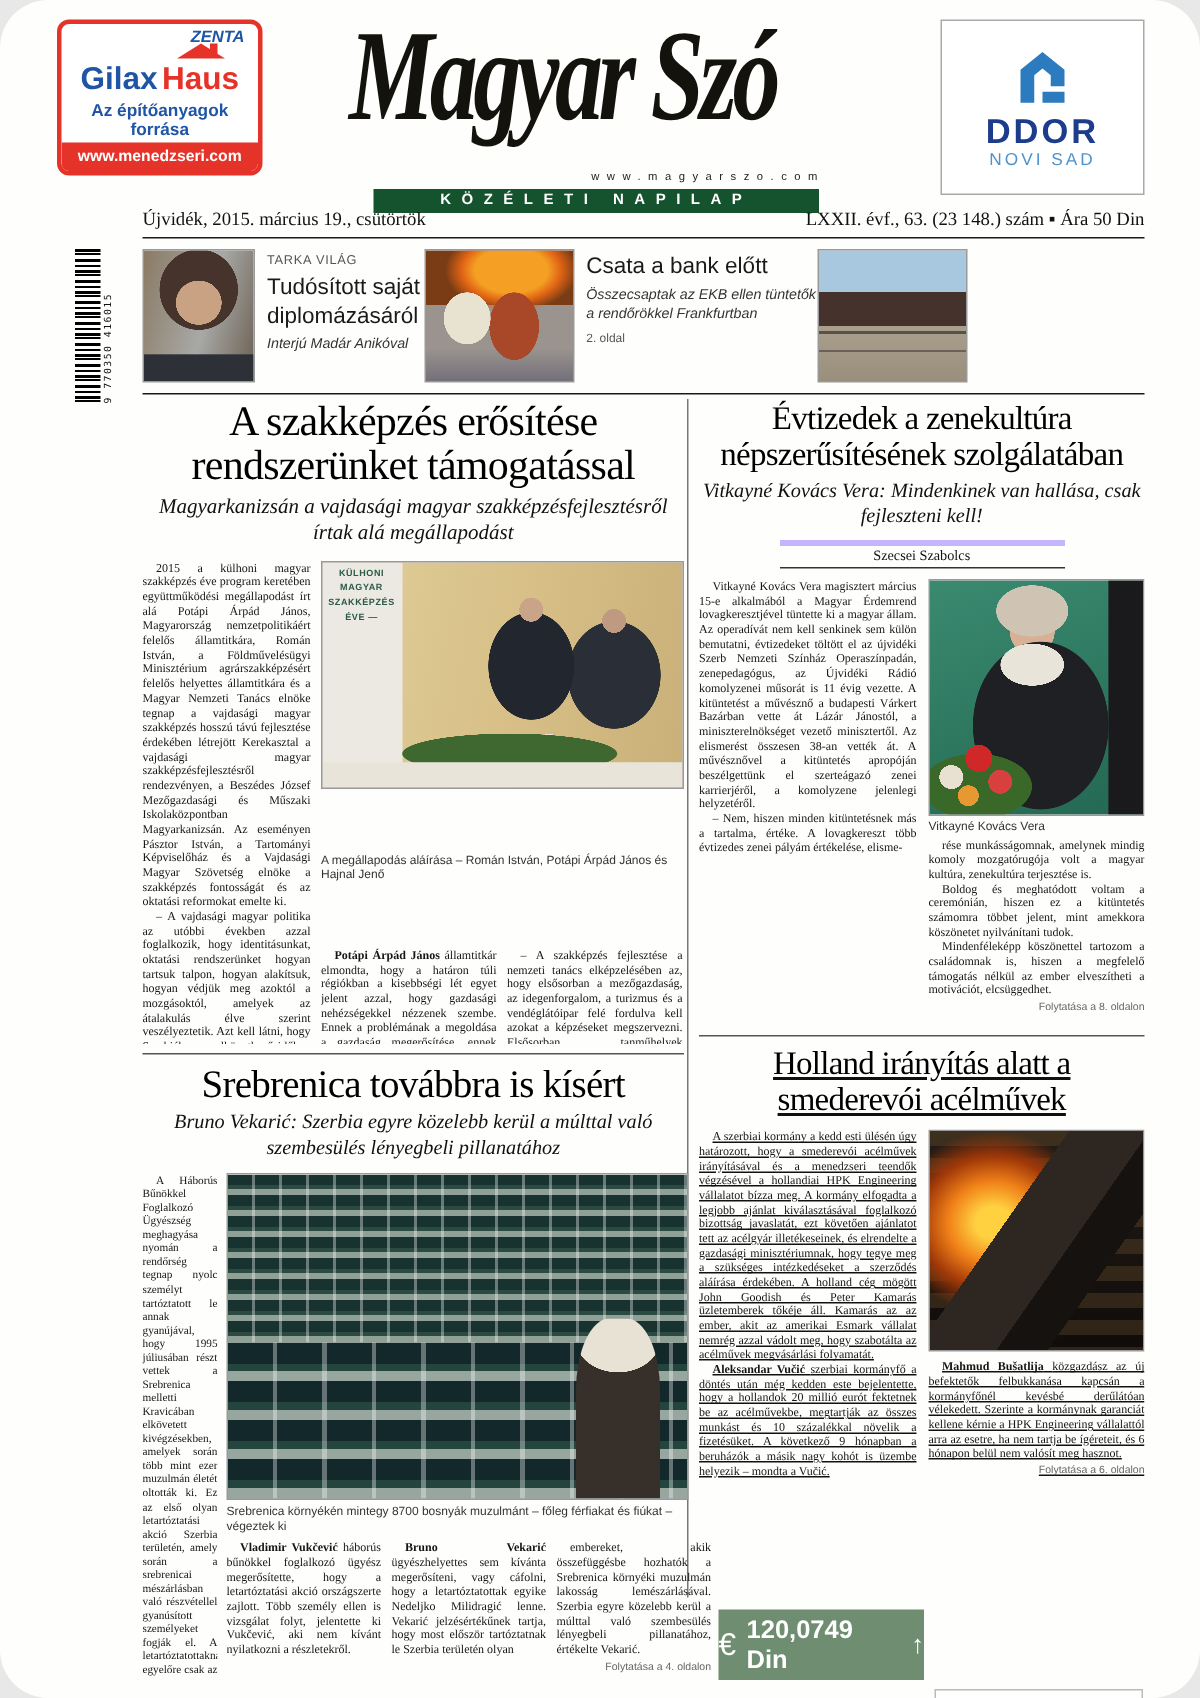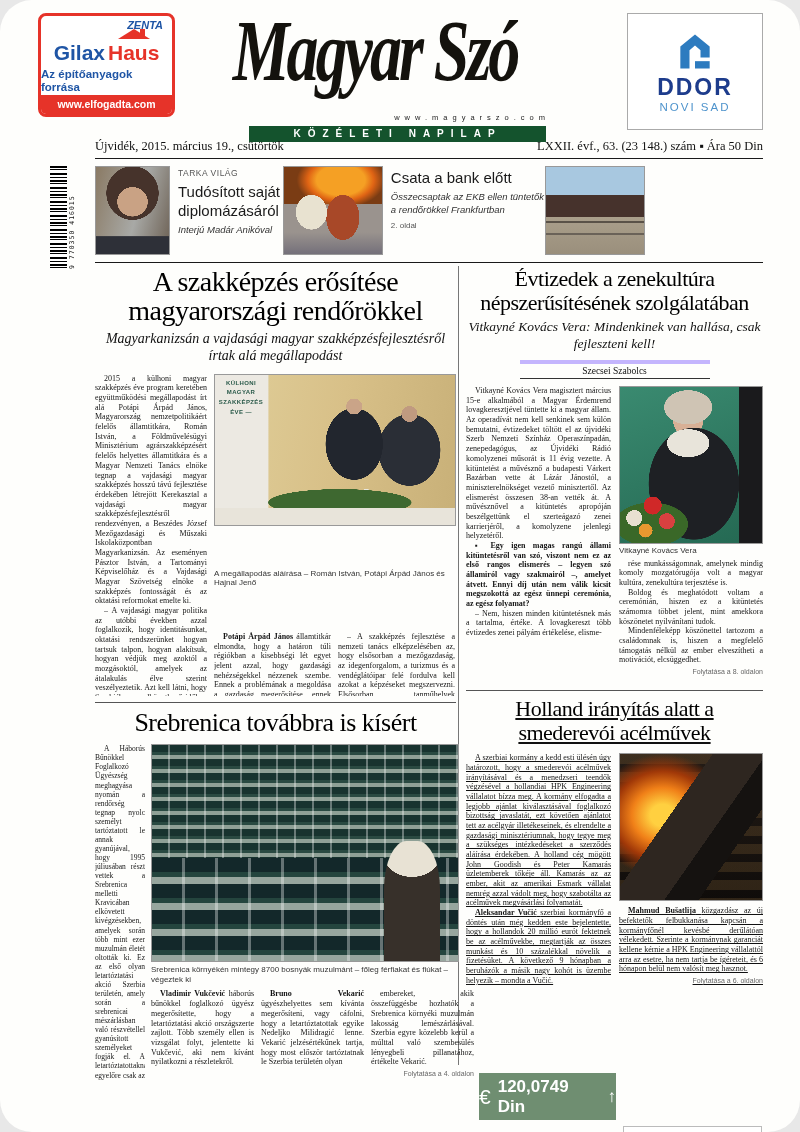--- a/index.html
+++ b/index.html
@@ -16,21 +16,21 @@
     font-family:"Liberation Sans", sans-serif; }
   .gilax-zenta { text-align:right; padding:3px 9px 0 0; color:#1f55a5; font-weight:bold; font-size:11px; font-style:italic; }
   .gilax-logo { display:flex; justify-content:center; align-items:flex-end; gap:3px; margin-top:1px; }
   .gilax-a { color:#1f55a5; font-weight:bold; font-size:21px; }
   .haus-wrap { position:relative; padding-top:9px; }
   .roof { position:absolute; top:-3px; left:50%; transform:translateX(-50%);
     width:0; height:0; border-left:16px solid transparent; border-right:16px solid transparent;
     border-bottom:10px solid #e63329; }
   .chimney { position:absolute; top:-3px; left:62%; width:5px; height:8px; background:#e63329; }
   .gilax-b { color:#e63329; font-weight:bold; font-size:21px; position:relative; }
-  .gilax-tag { color:#1f55a5; font-weight:bold; font-size:11.5px; line-height:1.15; margin-top:3px; }
+  .gilax-tag { text-align:center; color:#1f55a5; font-weight:bold; font-size:11.5px; line-height:1.15; margin-top:3px; }
   .gilax-url { position:absolute; left:0; right:0; bottom:0; background:#e63329; color:#fff;
     font-weight:bold; font-size:10.5px; text-align:center; padding:3px 0 4px; }
 
   .ddor { position:absolute; left:627px; top:13px; width:136px; height:117px; background:#fff;
     border:1px solid #aaa; display:flex; flex-direction:column; align-items:center; justify-content:center;
     font-family:"Liberation Sans", sans-serif; gap:2px; }
   .ddor-name { color:#1d3c8c; font-weight:bold; font-size:23px; letter-spacing:2px; line-height:1; }
   .ddor-city { color:#4e93cc; font-size:11.5px; letter-spacing:2px; }
 
   
@@ -215,21 +215,21 @@
       <span class="haus-wrap">
         <span class="roof"></span>
         <span class="chimney"></span>
         <span class="gilax-b">Haus</span>
       </span>
     </div>
     <div class="gilax-tag">
       <div>Az építőanyagok</div>
       <div>forrása</div>
     </div>
-    <div class="gilax-url">www.elfogadta.com</div>
+    <div class="gilax-url">www.menedzseri.com</div>
   </div>
 
   <div class="masthead">Magyar Szó</div>
   <div class="mast-url">www.magyarszo.com</div>
   <div class="mast-band">KÖZÉLETI NAPILAP</div>
 
   <div class="ddor">
     <svg width="44" height="44" viewBox="0 0 48 48">
       <path d="M8 42 L8 18 L24 5 L40 18 L40 30 L30 30 L30 22 L24 17 L18 22 L18 42 Z" fill="#2d7bbf"></path>
       <rect x="24" y="34" width="16" height="8" fill="#2d7bbf"></rect>
@@ -265,21 +265,21 @@
       </div>
     </div>
     <div class="teaser t3">
       <div class="tphoto tp3"></div>
     </div>
   </div>
 
   <div class="vdiv"></div>
 
   <div class="art-szak">
-    <div class="hl">A szakképzés erősítése magyarországi rendőrökkel</div>
+    <div class="hl">A szakképzés erősítése rendszerünket támogatással</div>
     <div class="sub">Magyarkanizsán a vajdasági magyar szakképzésfejlesztésről írtak alá megállapodást</div>
     <div class="szak-body">
       <div class="szak-c1 bt">
         <p>2015 a külhoni magyar szakképzés éve program keretében együttműködési megállapodást írt alá Potápi Árpád János, Magyarország nemzetpolitikáért felelős államtitkára, Román István, a Földművelésügyi Minisztérium agrárszakképzésért felelős helyettes államtitkára és a Magyar Nemzeti Tanács elnöke tegnap a vajdasági magyar szakképzés hosszú távú fejlesztése érdekében létrejött Kerekasztal a vajdasági magyar szakképzésfejlesztésről rendezvényen, a Beszédes József Mezőgazdasági és Műszaki Iskolaközpontban Magyarkanizsán. Az eseményen Pásztor István, a Tartományi Képviselőház és a Vajdasági Magyar Szövetség elnöke a szakképzés fontosságát és az oktatási reformokat emelte ki.</p>
         <p>– A vajdasági magyar politika az utóbbi években azzal foglalkozik, hogy identitásunkat, oktatási rendszerünket hogyan tartsuk talpon, hogyan alakítsuk, hogyan védjük meg azoktól a mozgásoktól, amelyek az átalakulás élve szerint veszélyeztetik. Azt kell látni, hogy Szerbiában az elkövetkező időben egészen biztosan jelentős átalakulás alatt lesz az oktatási rendszer – mondta Pásztor.</p>
       </div>
       <div class="szak-wrap">
         <div class="ph photo-sign">
           <div class="banner">KÜLHONI MAGYAR SZAKKÉPZÉS ÉVE —</div>
 
@@ -299,21 +299,20 @@
     </div>
   </div>
 
   <div class="art-zene">
     <div class="hl">Évtizedek a zenekultúra népszerűsítésének szolgálatában</div>
     <div class="sub">Vitkayné Kovács Vera: Mindenkinek van hallása, csak fejleszteni kell!</div>
     <div class="byline">Szecsei Szabolcs</div>
     <div class="zene-body">
       <div class="zene-c1 bt">
         <p>Vitkayné Kovács Vera magisztert március 15-e alkalmából a Magyar Érdemrend lovagkeresztjével tüntette ki a magyar állam. Az operadívát nem kell senkinek sem külön bemutatni, évtizedeket töltött el az újvidéki Szerb Nemzeti Színház Operaszínpadán, zenepedagógus, az Újvidéki Rádió komolyzenei műsorát is 11 évig vezette. A kitüntetést a művésznő a budapesti Várkert Bazárban vette át Lázár Jánostól, a miniszterelnökséget vezető minisztertől. Az elismerést összesen 38-an vették át. A művésznővel a kitüntetés apropóján beszélgettünk el szerteágazó zenei karrierjéről, a komolyzene jelenlegi helyzetéről.</p>
-        <p class="q">▪ Egy igen magas rangú állami kitüntetésről van szó, viszont nem ez az első rangos elismerés – legyen szó államiról vagy szakmairól –, amelyet átvett. Ennyi díj után nem válik kicsit megszokottá az egész ünnepi ceremónia, az egész folyamat?</p>
         <p>– Nem, hiszen minden kitüntetésnek más a tartalma, értéke. A lovagkereszt több évtizedes zenei pályám értékelése, elisme-</p>
       </div>
       <div class="zene-c2">
         <div class="ph photo-vera">
           
         </div>
         <div class="cap zene-cap">Vitkayné Kovács Vera</div>
         <div class="bt">
           <p>rése munkásságomnak, amelynek mindig komoly mozgatórugója volt a magyar kultúra, zenekultúra terjesztése is.</p>
           <p>Boldog és meghatódott voltam a ceremónián, hiszen ez a kitüntetés számomra többet jelent, mint amekkora köszönetet nyilvánítani tudok.</p>
@@ -322,20 +321,21 @@
         <div class="cont">Folytatása a 8. oldalon</div>
       </div>
     </div>
   </div>
 
   <div class="hr-left1"></div>
   <div class="hr-right1"></div>
 
   <div class="art-sreb">
     <div class="hl">Srebrenica továbbra is kísért</div>
+    <div class="sub">Bruno Vekarić: Szerbia egyre közelebb kerül a múlttal való szembesülés lényegbeli pillanatához</div>
     <div class="sreb-body">
       <div class="sreb-c1 bt">
         <p>A Háborús Bűnökkel Foglalkozó Ügyészség meghagyása nyomán a rendőrség tegnap nyolc személyt tartóztatott le annak gyanújával, hogy 1995 júliusában részt vettek a Srebrenica melletti Kravicában elkövetett kivégzésekben, amelyek során több mint ezer muzulmán életét oltották ki. Ez az első olyan letartóztatási akció Szerbia területén, amely során a srebrenicai mészárlásban való részvétellel gyanúsított személyeket fogják el. A letartóztatottaknak egyelőre csak az iniciáléit tették közzé: N.M., A.G., M.B., A.D., B.M., J.P., V.V. és D.P. A letartóztatottak egyike állítólag Nedeljko Milidragović, aki Mészáros Nedo néven vált „ismertté”.</p>
 
       </div>
       <div class="sreb-wrap">
         <div class="ph photo-sreb">
           <div class="coffins-top"></div>
           <div class="coffins-bottom"></div>
           <div class="sreb-woman"></div>

